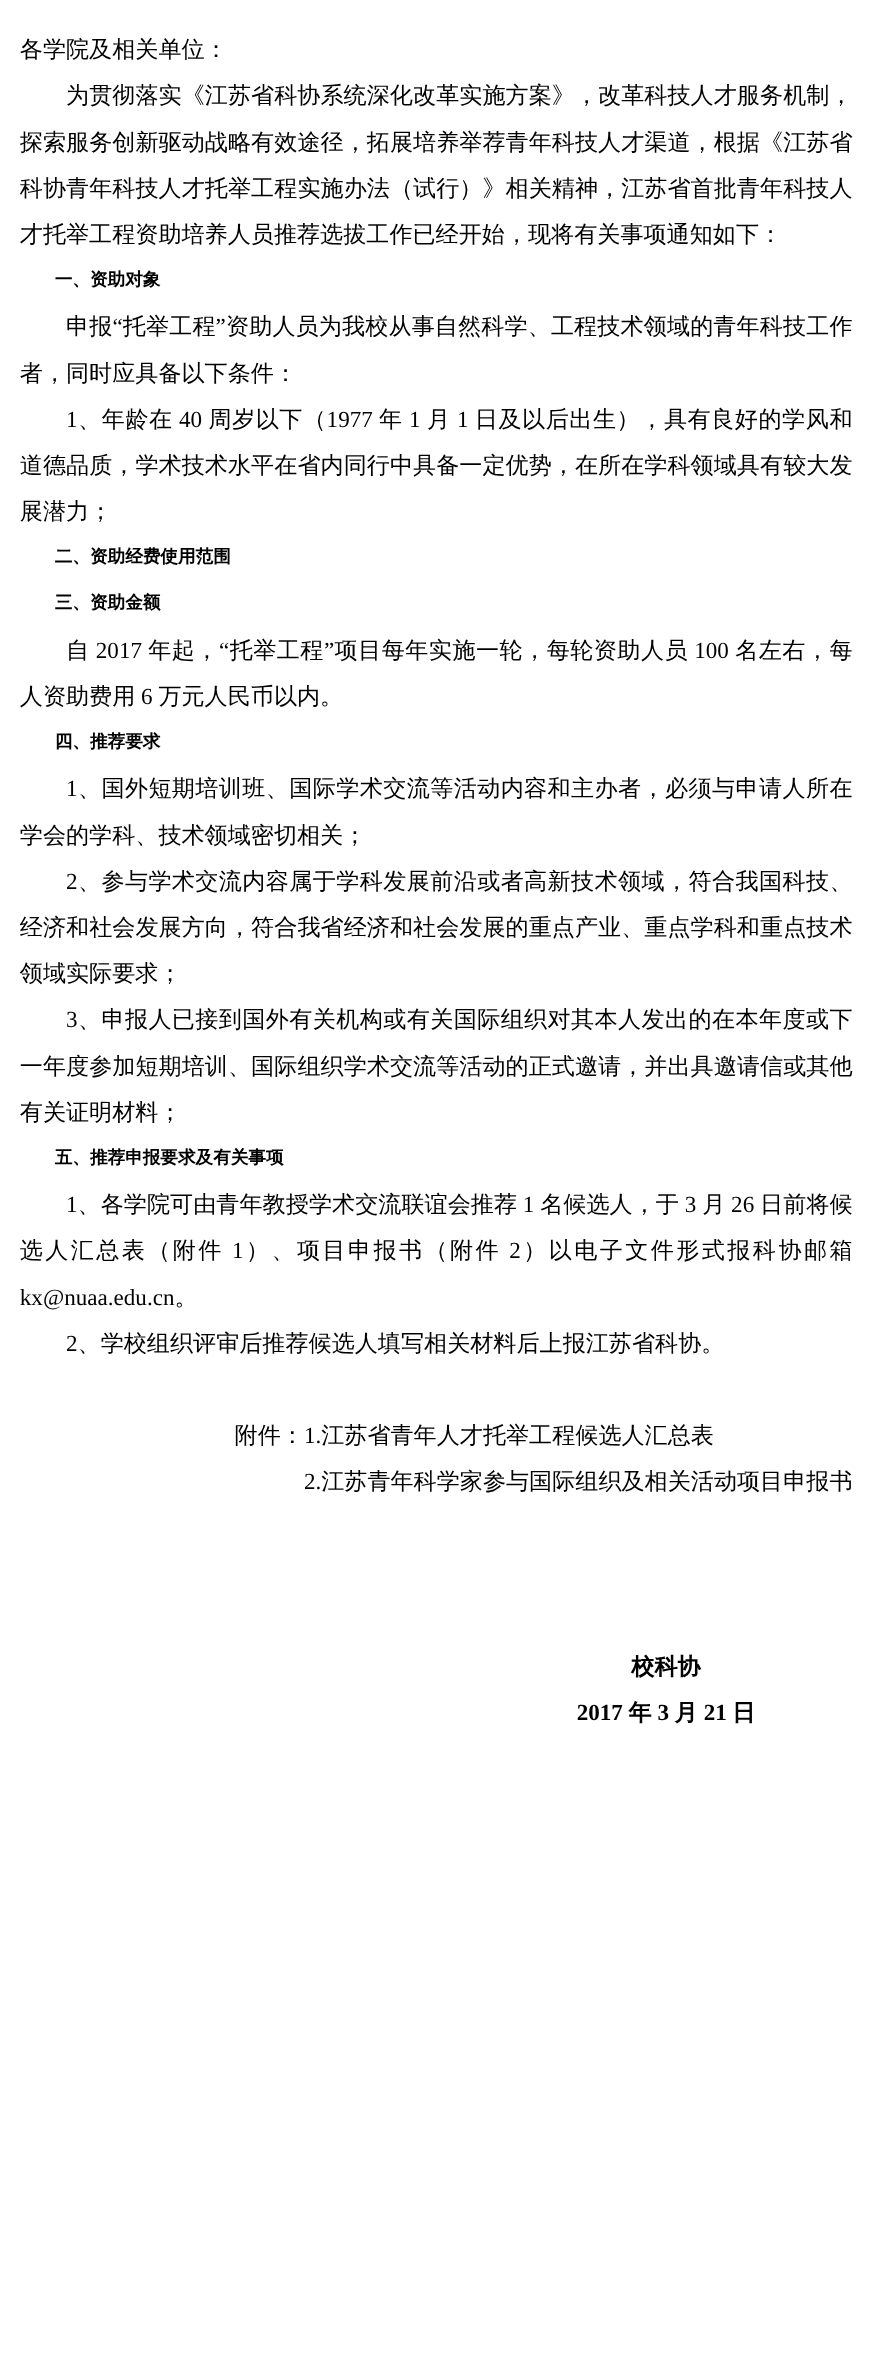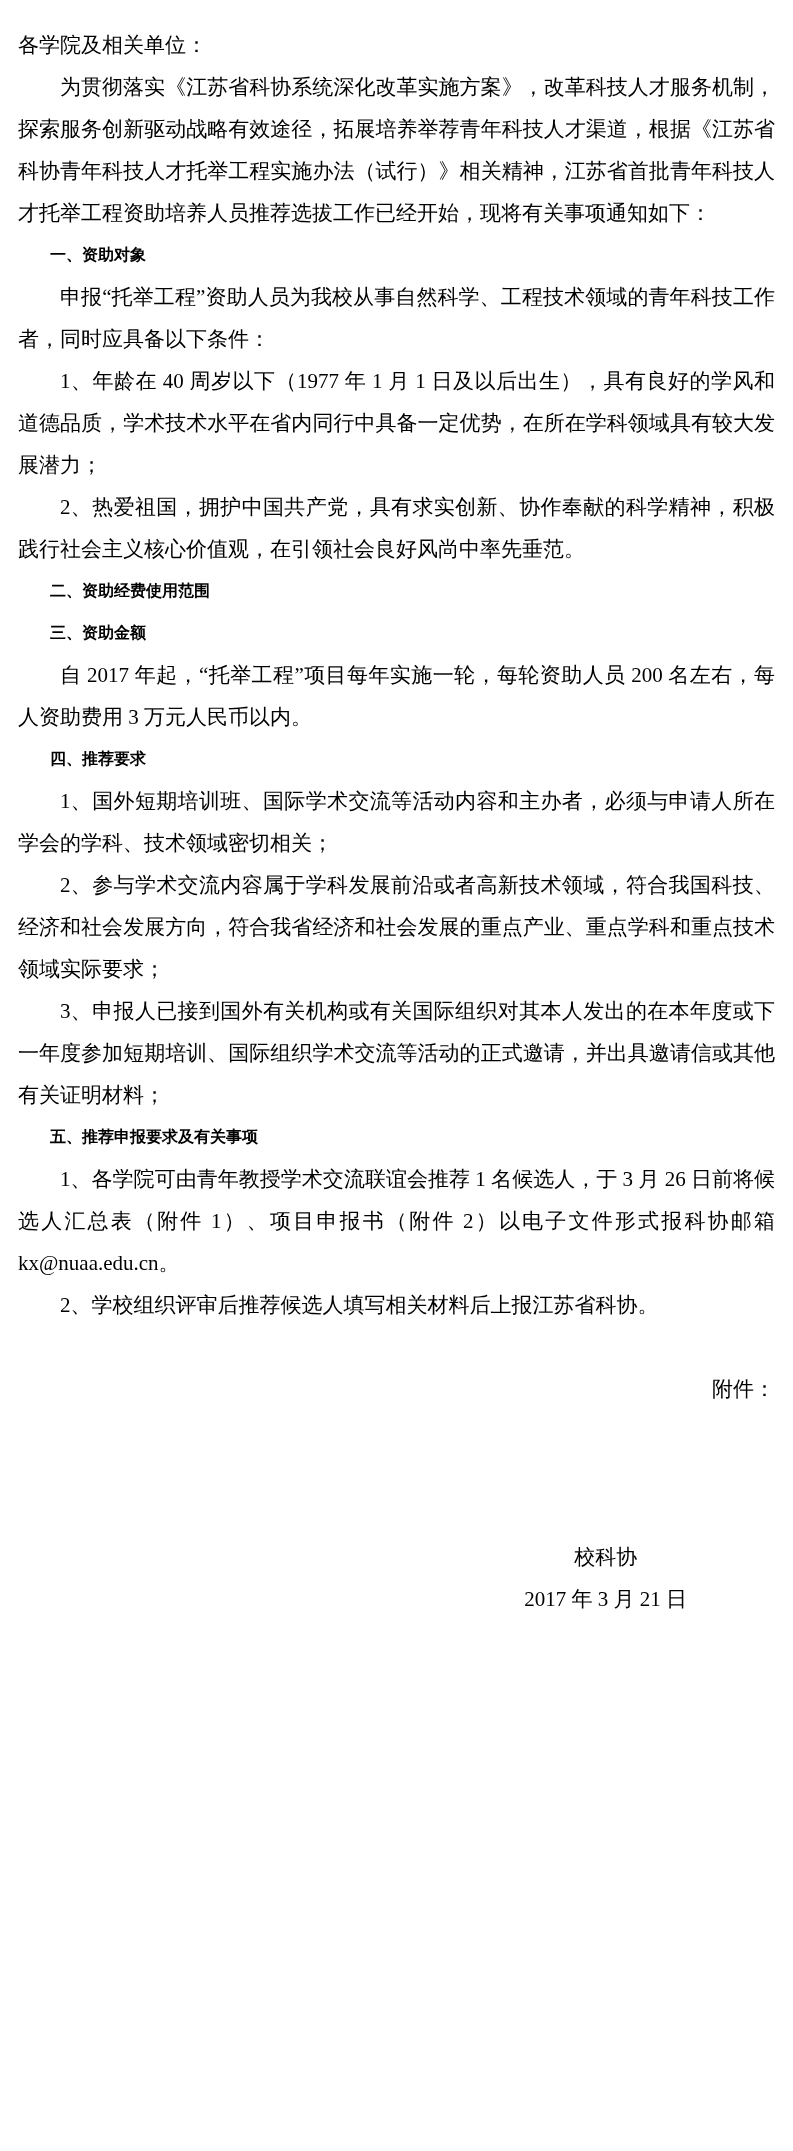--- a/index.html
+++ b/index.html
@@ -62,53 +62,57 @@
   }
   .signature {
     margin-top: 126px;
     margin-left: auto;
     margin-right: 88px;
     width: fit-content;
     display: flex;
     flex-direction: column;
     line-height: 42px;
     text-align: center;
+    font-weight: bold;
   }
 </style>
 </head>
 <body>
 
 <div class="doc">
 
   <p class="salutation">各学院及相关单位：</p>
 
   <p>为贯彻落实《江苏省科协系统深化改革实施方案》，改革科技人才服务机制，探索服务创新驱动战略有效途径，拓展培养举荐青年科技人才渠道，根据《江苏省科协青年科技人才托举工程实施办法（试行）》相关精神，江苏省首批青年科技人才托举工程资助培养人员推荐选拔工作已经开始，现将有关事项通知如下：</p>
 
   <h3 class="sec-heading">一、资助对象</h3>
   <p>申报“托举工程”资助人员为我校从事自然科学、工程技术领域的青年科技工作者，同时应具备以下条件：</p>
   <p>1、年龄在 40 周岁以下（1977 年 1 月 1 日及以后出生），具有良好的学风和道德品质，学术技术水平在省内同行中具备一定优势，在所在学科领域具有较大发展潜力；</p>
-  <p>2、热爱祖国，拥护中国共产党，具有求实创新、协作奉献的科学精神，积极践行社会主义核心价值观，在引领社会良好风尚中率先垂范。</p>
 
   <h3 class="sec-heading">二、资助经费使用范围</h3>
 
   <h3 class="sec-heading">三、资助金额</h3>
-  <p>自 2017 年起，“托举工程”项目每年实施一轮，每轮资助人员 200 名左右，每人资助费用 3 万元人民币以内。</p>
+  <p>自 2017 年起，“托举工程”项目每年实施一轮，每轮资助人员 100 名左右，每人资助费用 6 万元人民币以内。</p>
 
   <h3 class="sec-heading">四、推荐要求</h3>
   <p>1、国外短期培训班、国际学术交流等活动内容和主办者，必须与申请人所在学会的学科、技术领域密切相关；</p>
   <p>2、参与学术交流内容属于学科发展前沿或者高新技术领域，符合我国科技、经济和社会发展方向，符合我省经济和社会发展的重点产业、重点学科和重点技术领域实际要求；</p>
   <p>3、申报人已接到国外有关机构或有关国际组织对其本人发出的在本年度或下一年度参加短期培训、国际组织学术交流等活动的正式邀请，并出具邀请信或其他有关证明材料；</p>
 
   <h3 class="sec-heading">五、推荐申报要求及有关事项</h3>
   <p>1、各学院可由青年教授学术交流联谊会推荐 1 名候选人，于 3 月 26 日前将候选人汇总表（附件 1）、项目申报书（附件 2）以电子文件形式报科协邮箱kx@nuaa.edu.cn。</p>
   <p>2、学校组织评审后推荐候选人填写相关材料后上报江苏省科协。</p>
 
 
   <div class="attachments">
     <span class="attach-label">附件：</span>
+    <div class="attach-items">
+      <span>1.江苏省青年人才托举工程候选人汇总表</span>
+      <span>2.江苏青年科学家参与国际组织及相关活动项目申报书</span>
+    </div>
   </div>
 
   <div class="signature">
     <span>校科协</span>
     <span>2017 年 3 月 21 日</span>
   </div>
 
 </div>
 
 </body></html>

